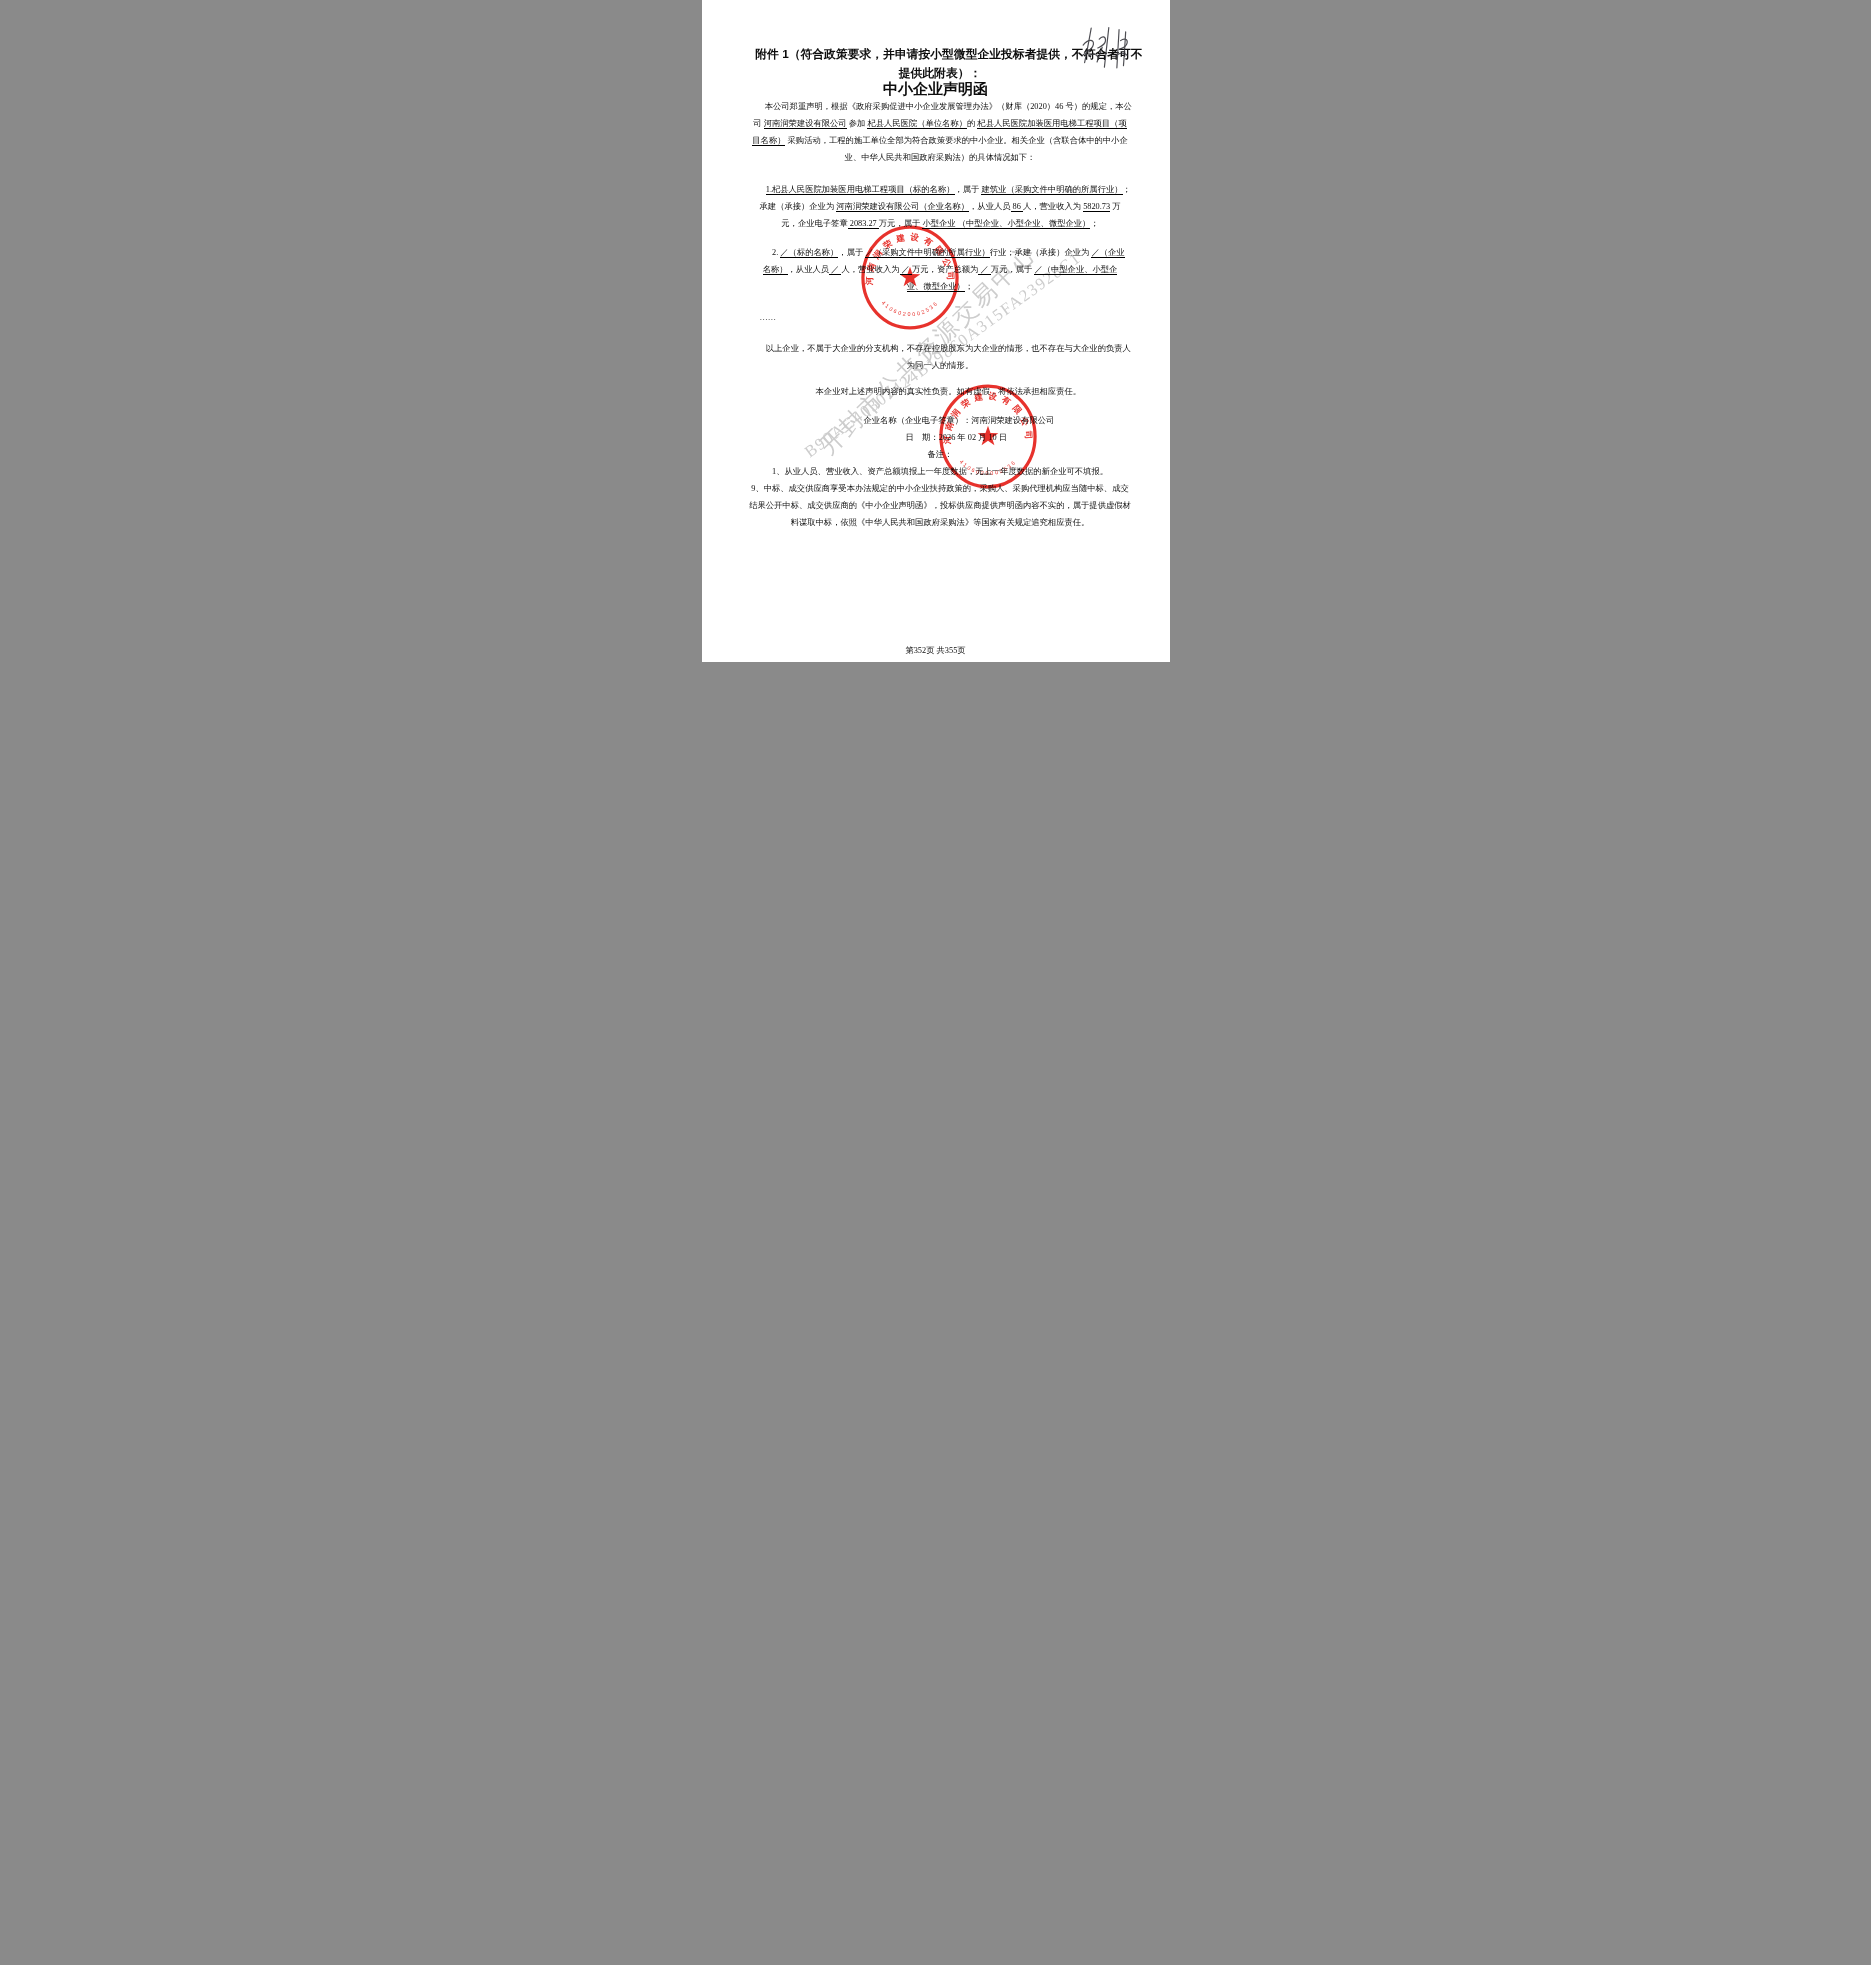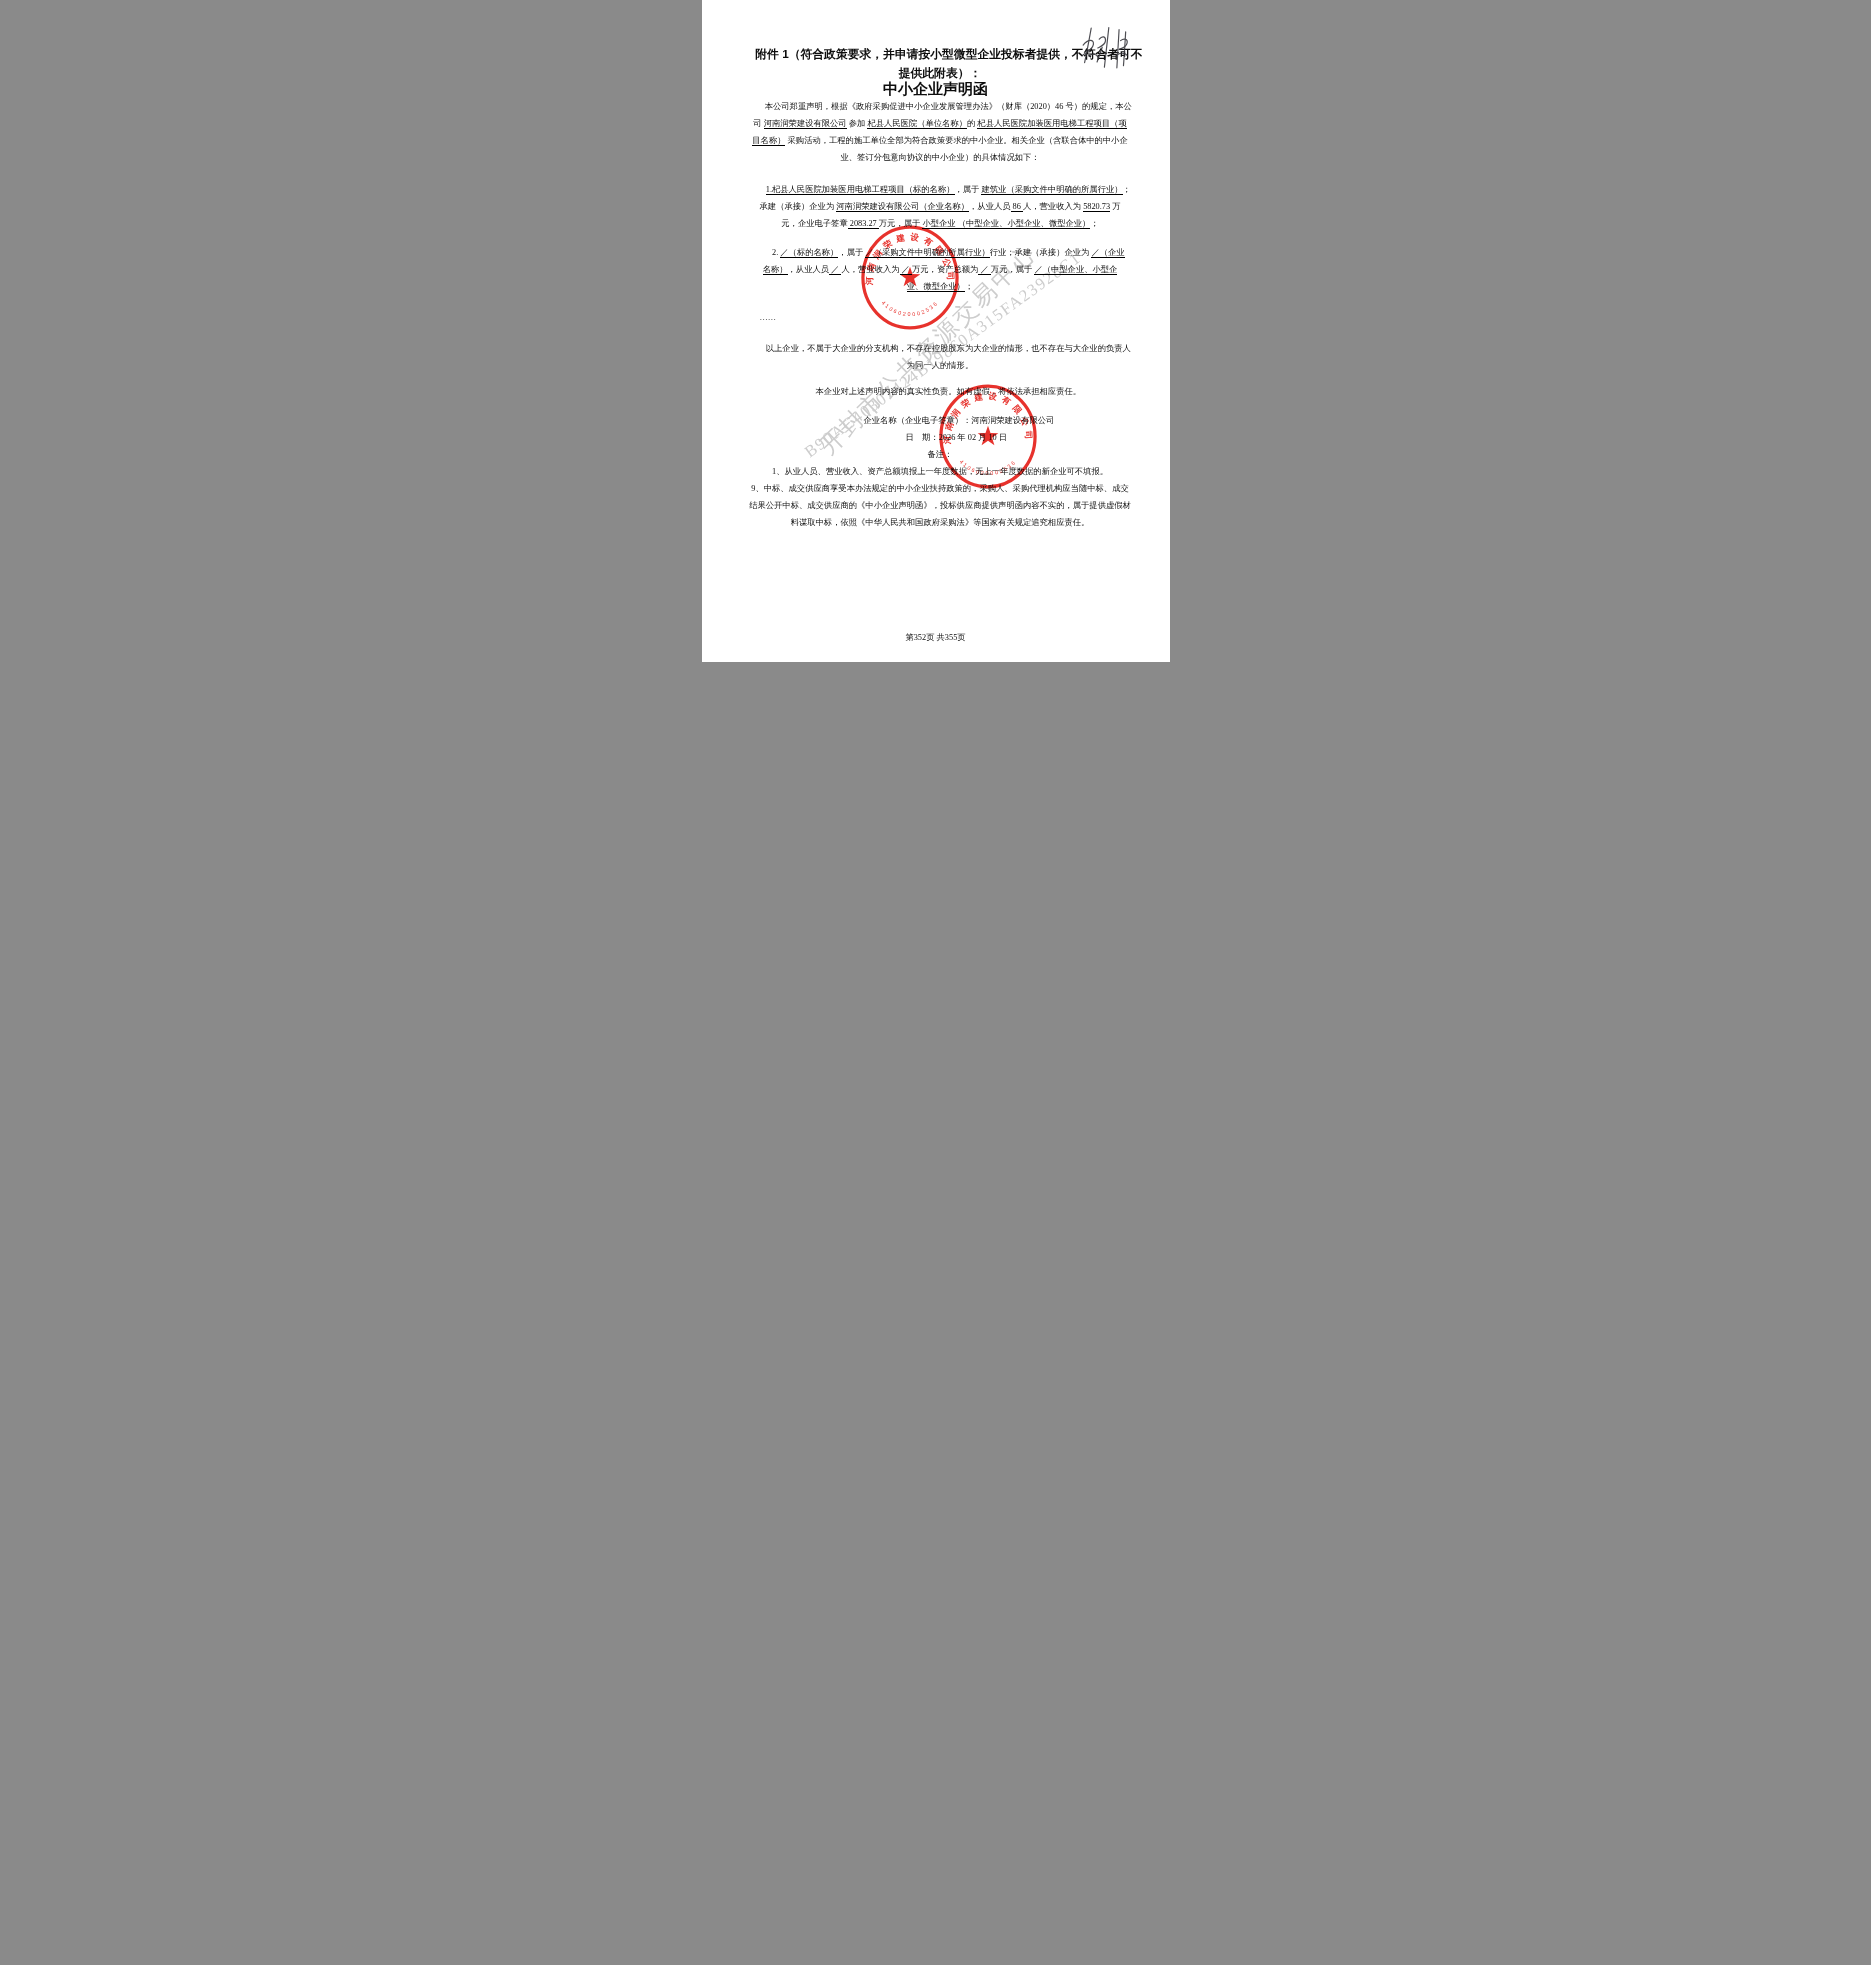--- a/index.html
+++ b/index.html
@@ -96,21 +96,21 @@
       <div class="tline"><span>　附件 1（符合政策要求，并申请按小型微型企业投标者提供，不符合者可不</span></div>
       <div class="tline"><span>提供此附表）：</span></div>
     </div>
 
   <div class="blk" id="doc-title" style="top:80px;">中小企业声明函</div>
 
   <div class="blk" style="left:42px;top:98px;width:393px;">
       <div class="tline"><span>　　本公司郑重声明，根据《政府采购促进中小企业发展管理办法》（财库（2020）46 号）的规定，本公</span></div>
       <div class="tline"><span>司 </span><span class="u">河南润荣建设有限公司</span><span> 参加 </span><span class="u">杞县人民医院（单位名称）</span><span>的 </span><span class="u">杞县人民医院加装医用电梯工程项目（项</span></div>
       <div class="tline"><span class="u">目名称）</span><span> 采购活动，工程的施工单位全部为符合政策要求的中小企业。相关企业（含联合体中的中小企</span></div>
-      <div class="tline"><span>业、签订分包意向协议的中小企业）的具体情况如下：</span></div>
+      <div class="tline"><span>业、中华人民共和国政府采购法）的具体情况如下：</span></div>
     </div>
 
   <div class="blk" style="left:42px;top:181px;width:393px;">
       <div class="tline"><span>　　</span><span class="u">1.杞县人民医院加装医用电梯工程项目（标的名称）</span><span>，属于 </span><span class="u">建筑业（采购文件中明确的所属行业）</span><span>；</span></div>
       <div class="tline"><span>承建（承接）企业为 </span><span class="u">河南润荣建设有限公司（企业名称）</span><span>，从业人员</span><span class="u"> 86 </span><span>人，营业收入为 </span><span class="u">5820.73</span><span> 万</span></div>
       <div class="tline"><span>元，企业电子签章</span><span class="u"> 2083.27 </span><span>万元，属于 </span><span class="u">小型企业 （中型企业、小型企业、微型企业）</span><span>；</span></div>
     </div>
 
   <div class="blk" style="left:42px;top:244px;width:393px;">
       <div class="tline"><span>　　2. </span><span class="u">／（标的名称）</span><span>，属于 </span><span class="u">／（采购文件中明确的所属行业）</span><span>行业；承建（承接）企业为 </span><span class="u">／（企业</span></div>
@@ -139,21 +139,21 @@
     </div>
 
   <div class="blk" style="left:42px;top:446px;width:393px;">
       <div class="tline"><span>备注：</span></div>
       <div class="tline"><span>1、从业人员、营业收入、资产总额填报上一年度数据，无上一年度数据的新企业可不填报。</span></div>
       <div class="tline"><span>9、中标、成交供应商享受本办法规定的中小企业扶持政策的，采购人、采购代理机构应当随中标、成交</span></div>
       <div class="tline"><span>结果公开中标、成交供应商的《中小企业声明函》，投标供应商提供声明函内容不实的，属于提供虚假材</span></div>
       <div class="tline"><span>料谋取中标，依照《中华人民共和国政府采购法》等国家有关规定追究相应责任。</span></div>
     </div>
 
-  <div class="blk" id="footer" style="top:629px;">
+  <div class="blk" id="footer" style="top:642px;">
       <div class="tline"><span>第352页 共355页</span></div>
     </div>
 
   <svg class="stamp" style="left: 157px; top: 224px; color: rgb(229, 32, 26);" viewBox="0 0 250 266">
     <defs>
       <path id="arcTop1" d="M 35,171 A 94,102 0 1 1 215,171" fill="none"></path>
       <path id="arcBot1" d="M 33,160 A 98,106 0 0 0 217,160" fill="none"></path>
     </defs>
     <ellipse cx="125" cy="133" rx="117" ry="125" fill="none" stroke="currentColor" stroke-width="8"></ellipse>
     <polygon points="125,106 131.2,124.4 150.7,124.7 135.1,136.3 140.9,154.8 125,143.6 109.1,154.8 114.9,136.3 99.3,124.7 118.8,124.4" fill="currentColor"></polygon>

